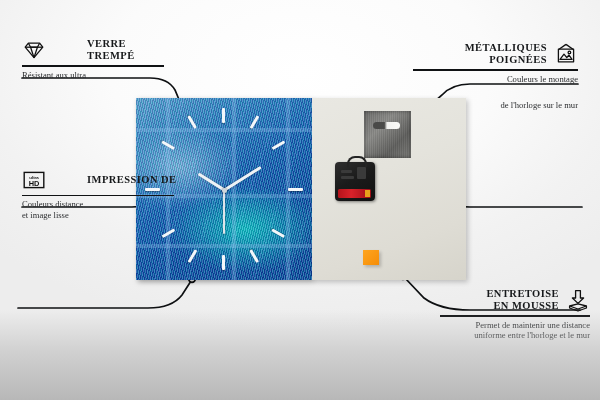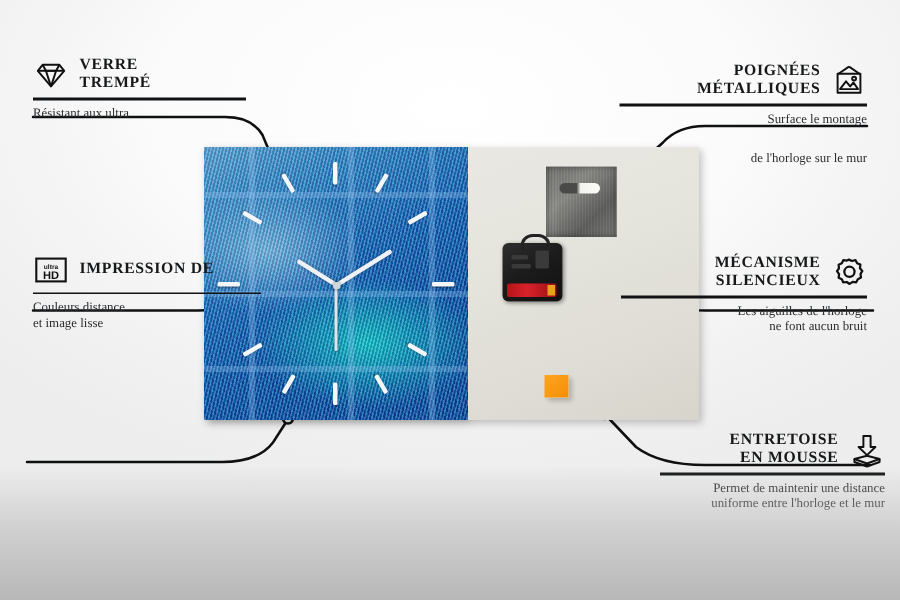--- a/index.html
+++ b/index.html
@@ -25,20 +25,21 @@
   #wires{position:absolute;inset:0;width:600px;height:400px;}
 
   
   .callout{position:absolute;}
   .cap-row{display:flex;align-items:center;gap:7px;}
   .cap-row.right{justify-content:flex-end;}
   .cap-title{
     font-weight:bold;font-size:10.5px;line-height:12.2px;
     letter-spacing:.45px;color:#16181a;text-transform:uppercase;
     white-space:nowrap;
+    margin-left:34px;
   }
   .cap-title.ra{text-align:right;}
   .rule{height:1.4px;background:#101214;margin-top:3px;}
   .cap-sub{
     font-size:8.6px;line-height:10.4px;color:#2b2d2f;margin-top:3px;
     white-space:nowrap;
   }
   .cap-sub.ra{text-align:right;}
   .ico{width:24px;height:24px;flex:0 0 24px;display:block;}
 
@@ -200,54 +201,37 @@
     </div>
     <div class="rule" style="width:152px;"></div>
     <div class="cap-sub">Couleurs distance</div>
     <div class="cap-sub" style="margin-top:0;">et image lisse</div>
   </div>
 
 
   <div class="callout" style="left:413px;top:42px;width:165px;">
     <div class="cap-row right">
       <div>
+        <div class="cap-title ra">MÉTALLIQUES</div>
         <div class="cap-title ra">POIGNÉES</div>
-        <div class="cap-title ra">MÉTALLIQUES</div>
       </div>
       <svg class="ico" viewBox="0 0 24 24">
         <g fill="none" stroke="#111" stroke-width="1.3" stroke-linejoin="round">
           <path d="M12 2.4 L5 7.2 M12 2.4 L19 7.2"></path>
           <rect x="4.4" y="7.2" width="15.2" height="12.6"></rect>
           <path d="M6 17.4 L10 12.2 L12.8 15.6 L15 13 L18 17.4 Z"></path>
           <circle cx="15.4" cy="10.4" r="1.3"></circle>
         </g>
       </svg>
     </div>
     <div class="rule" style="width:165px;margin-left:0;"></div>
-    <div class="cap-sub ra">Surface le montage</div>
+    <div class="cap-sub ra">Couleurs le montage</div>
     <div class="cap-sub ra" style="margin-top:16px;">de l'horloge sur le mur</div>
   </div>
 
-  <div class="callout" style="left:414px;top:170px;width:164px;">
-    <div class="cap-row right">
-      <div>
-        <div class="cap-title ra">MÉCANISME</div>
-        <div class="cap-title ra">SILENCIEUX</div>
-      </div>
-      <svg class="ico" viewBox="0 0 24 24">
-        <g fill="none" stroke="#111" stroke-width="1.5" stroke-linejoin="round">
-          <path d="M12 3.1 L14 4 L16.3 3.4 L17.4 5.5 L19.6 6.4 L19.3 8.8 L20.9 10.6 L19.7 12.6 L20 15 L17.9 16.1 L16.8 18.2 L14.4 17.9 L12.4 19.3 L10.5 18 L8.1 18.2 L7.2 16.1 L5.1 15.1 L5.4 12.7 L4 10.8 L5.3 8.9 L5.1 6.5 L7.2 5.5 L8.3 3.4 L10.6 3.7 Z"></path>
-          <circle cx="12.3" cy="11.2" r="3.4"></circle>
-        </g>
-      </svg>
-    </div>
-    <div class="rule" style="width:164px;"></div>
-    <div class="cap-sub ra">Les aiguilles de l'horloge</div>
-    <div class="cap-sub ra" style="margin-top:0;">ne font aucun bruit</div>
-  </div>
 
   <div class="callout" style="left:440px;top:288px;width:150px;">
     <div class="cap-row right">
       <div>
         <div class="cap-title ra">ENTRETOISE</div>
         <div class="cap-title ra">EN MOUSSE</div>
       </div>
       <svg class="ico" viewBox="0 0 24 24">
         <g fill="none" stroke="#111" stroke-width="1.3" stroke-linejoin="round">
           <path d="M9.6 2.6 H14.4 V10 H17.6 L12 15.4 L6.4 10 H9.6 Z"></path>

